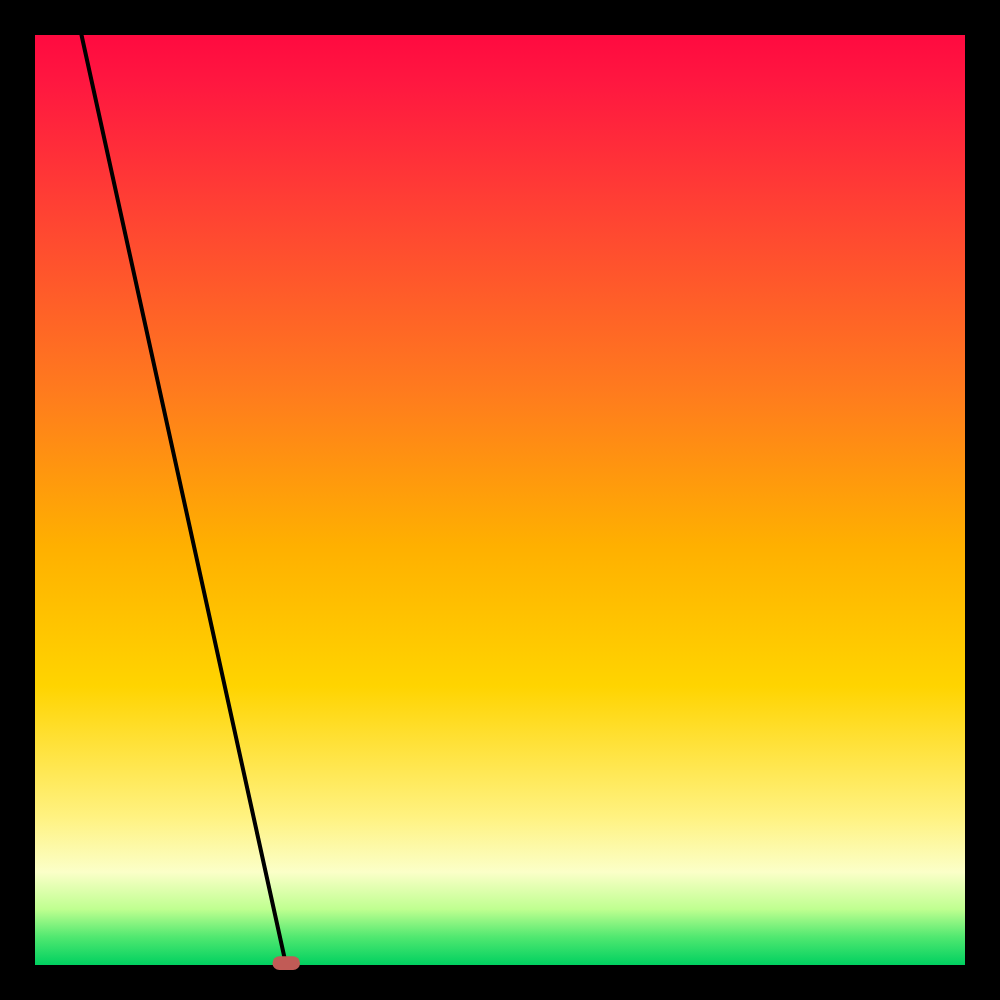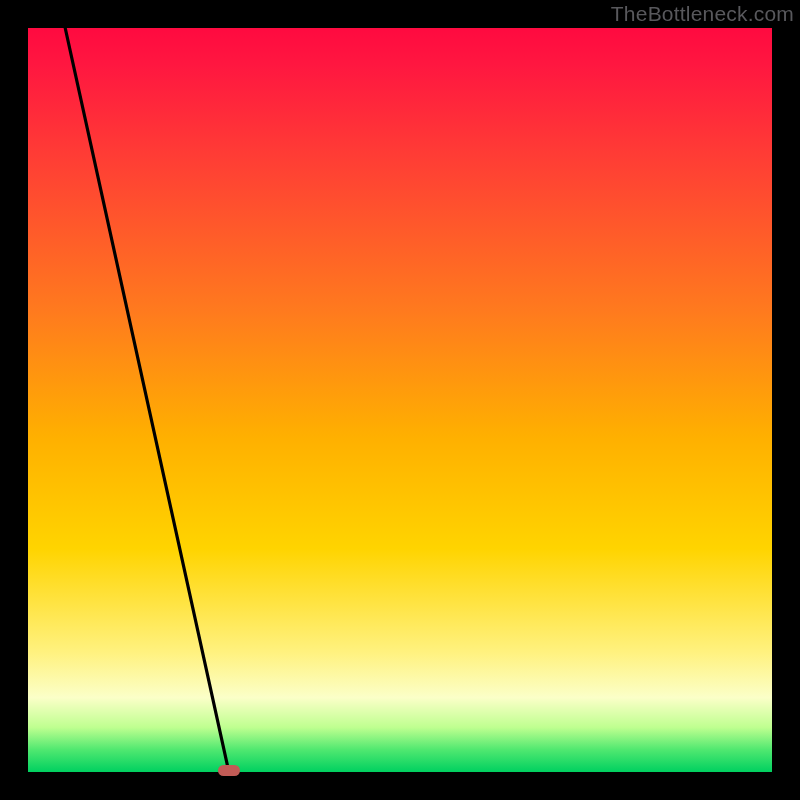--- a/index.html
+++ b/index.html
@@ -72,14 +72,13 @@
 
 <div class="frame">
   <div class="plot"></div>
 
   <svg class="curve" viewBox="0 0 744 744" preserveAspectRatio="none">
     <path id="curve-path" d="M 37.2 0 L 200.88000000000002 744 744 C 204.60000000000002 730.36 213.28 699.36 223.2 662.16 C 233.11999999999998 624.9599999999999 247.99999999999997 564.1999999999999 260.4 520.8 C 272.79999999999995 477.4 285.20000000000005 435.24 297.6 401.76 C 310 368.28 322.40000000000003 344.72 334.8 319.92 C 347.2 295.12 359.6 272.79999999999995 372 252.95999999999998 C 384.4 233.11999999999998 396.80000000000007 217 409.20000000000005 200.88 C 421.6 184.76 434 168.64000000000001 446.4 156.24 C 458.79999999999995 143.84 471.20000000000005 135.16000000000003 483.6 126.48000000000002 C 496 117.80000000000001 508.4 110.35999999999997 520.8 104.15999999999997 C 533.1999999999999 97.95999999999997 545.6 94.23999999999997 558 89.27999999999997 C 570.4 84.31999999999998 582.8000000000001 78.73999999999997 595.2 74.39999999999998 C 607.6 70.05999999999999 620 66.34000000000002 632.4 63.24000000000001 C 644.8 60.14000000000001 657.2 58.03199999999995 669.6 55.799999999999955 C 682 53.56799999999996 694.4 51.70800000000006 706.8 49.84800000000007 C 719.1999999999999 47.98800000000008 737.8 45.508 744 44.639999999999986" fill="none" stroke="#000" stroke-width="3.2" stroke-linecap="round" stroke-linejoin="round"></path>
   </svg>
 
   <div id="marker" class="marker" style="left: 217.88px; top: 765px; background: rgb(193, 91, 86);"></div>
 
-  <div class="watermark">TheBottleneck.com</div>
 </div>
 
 </body></html>

